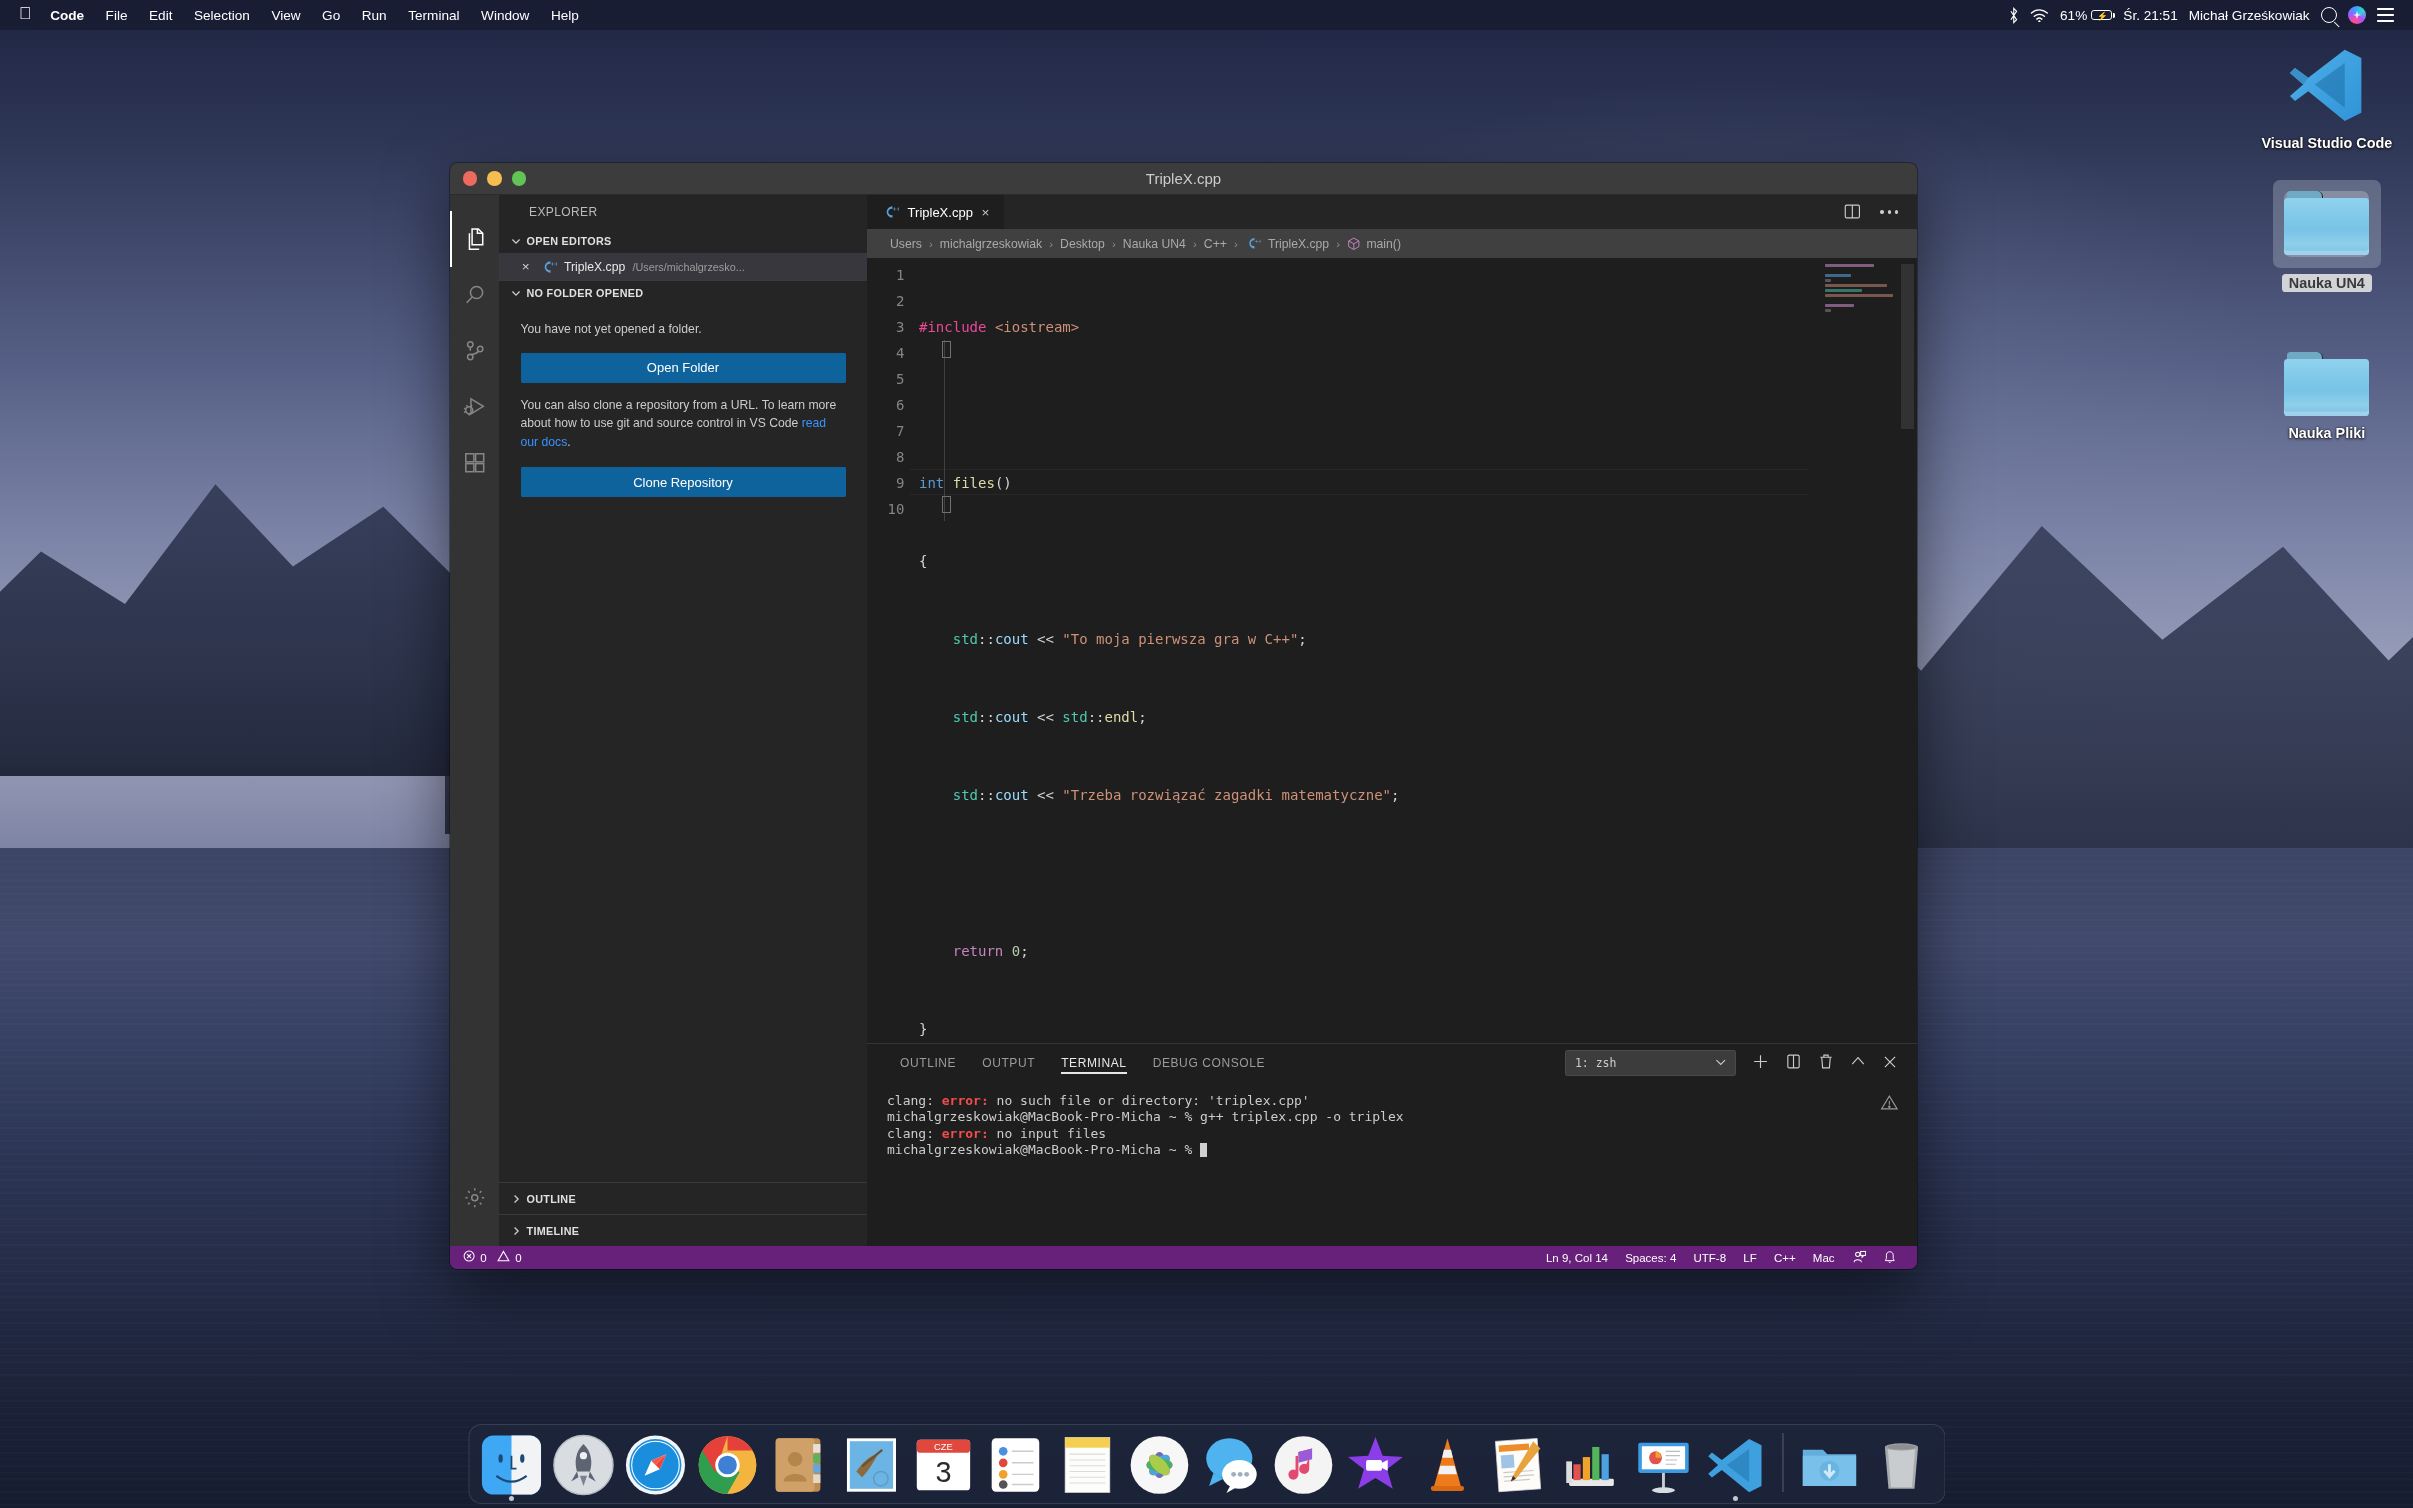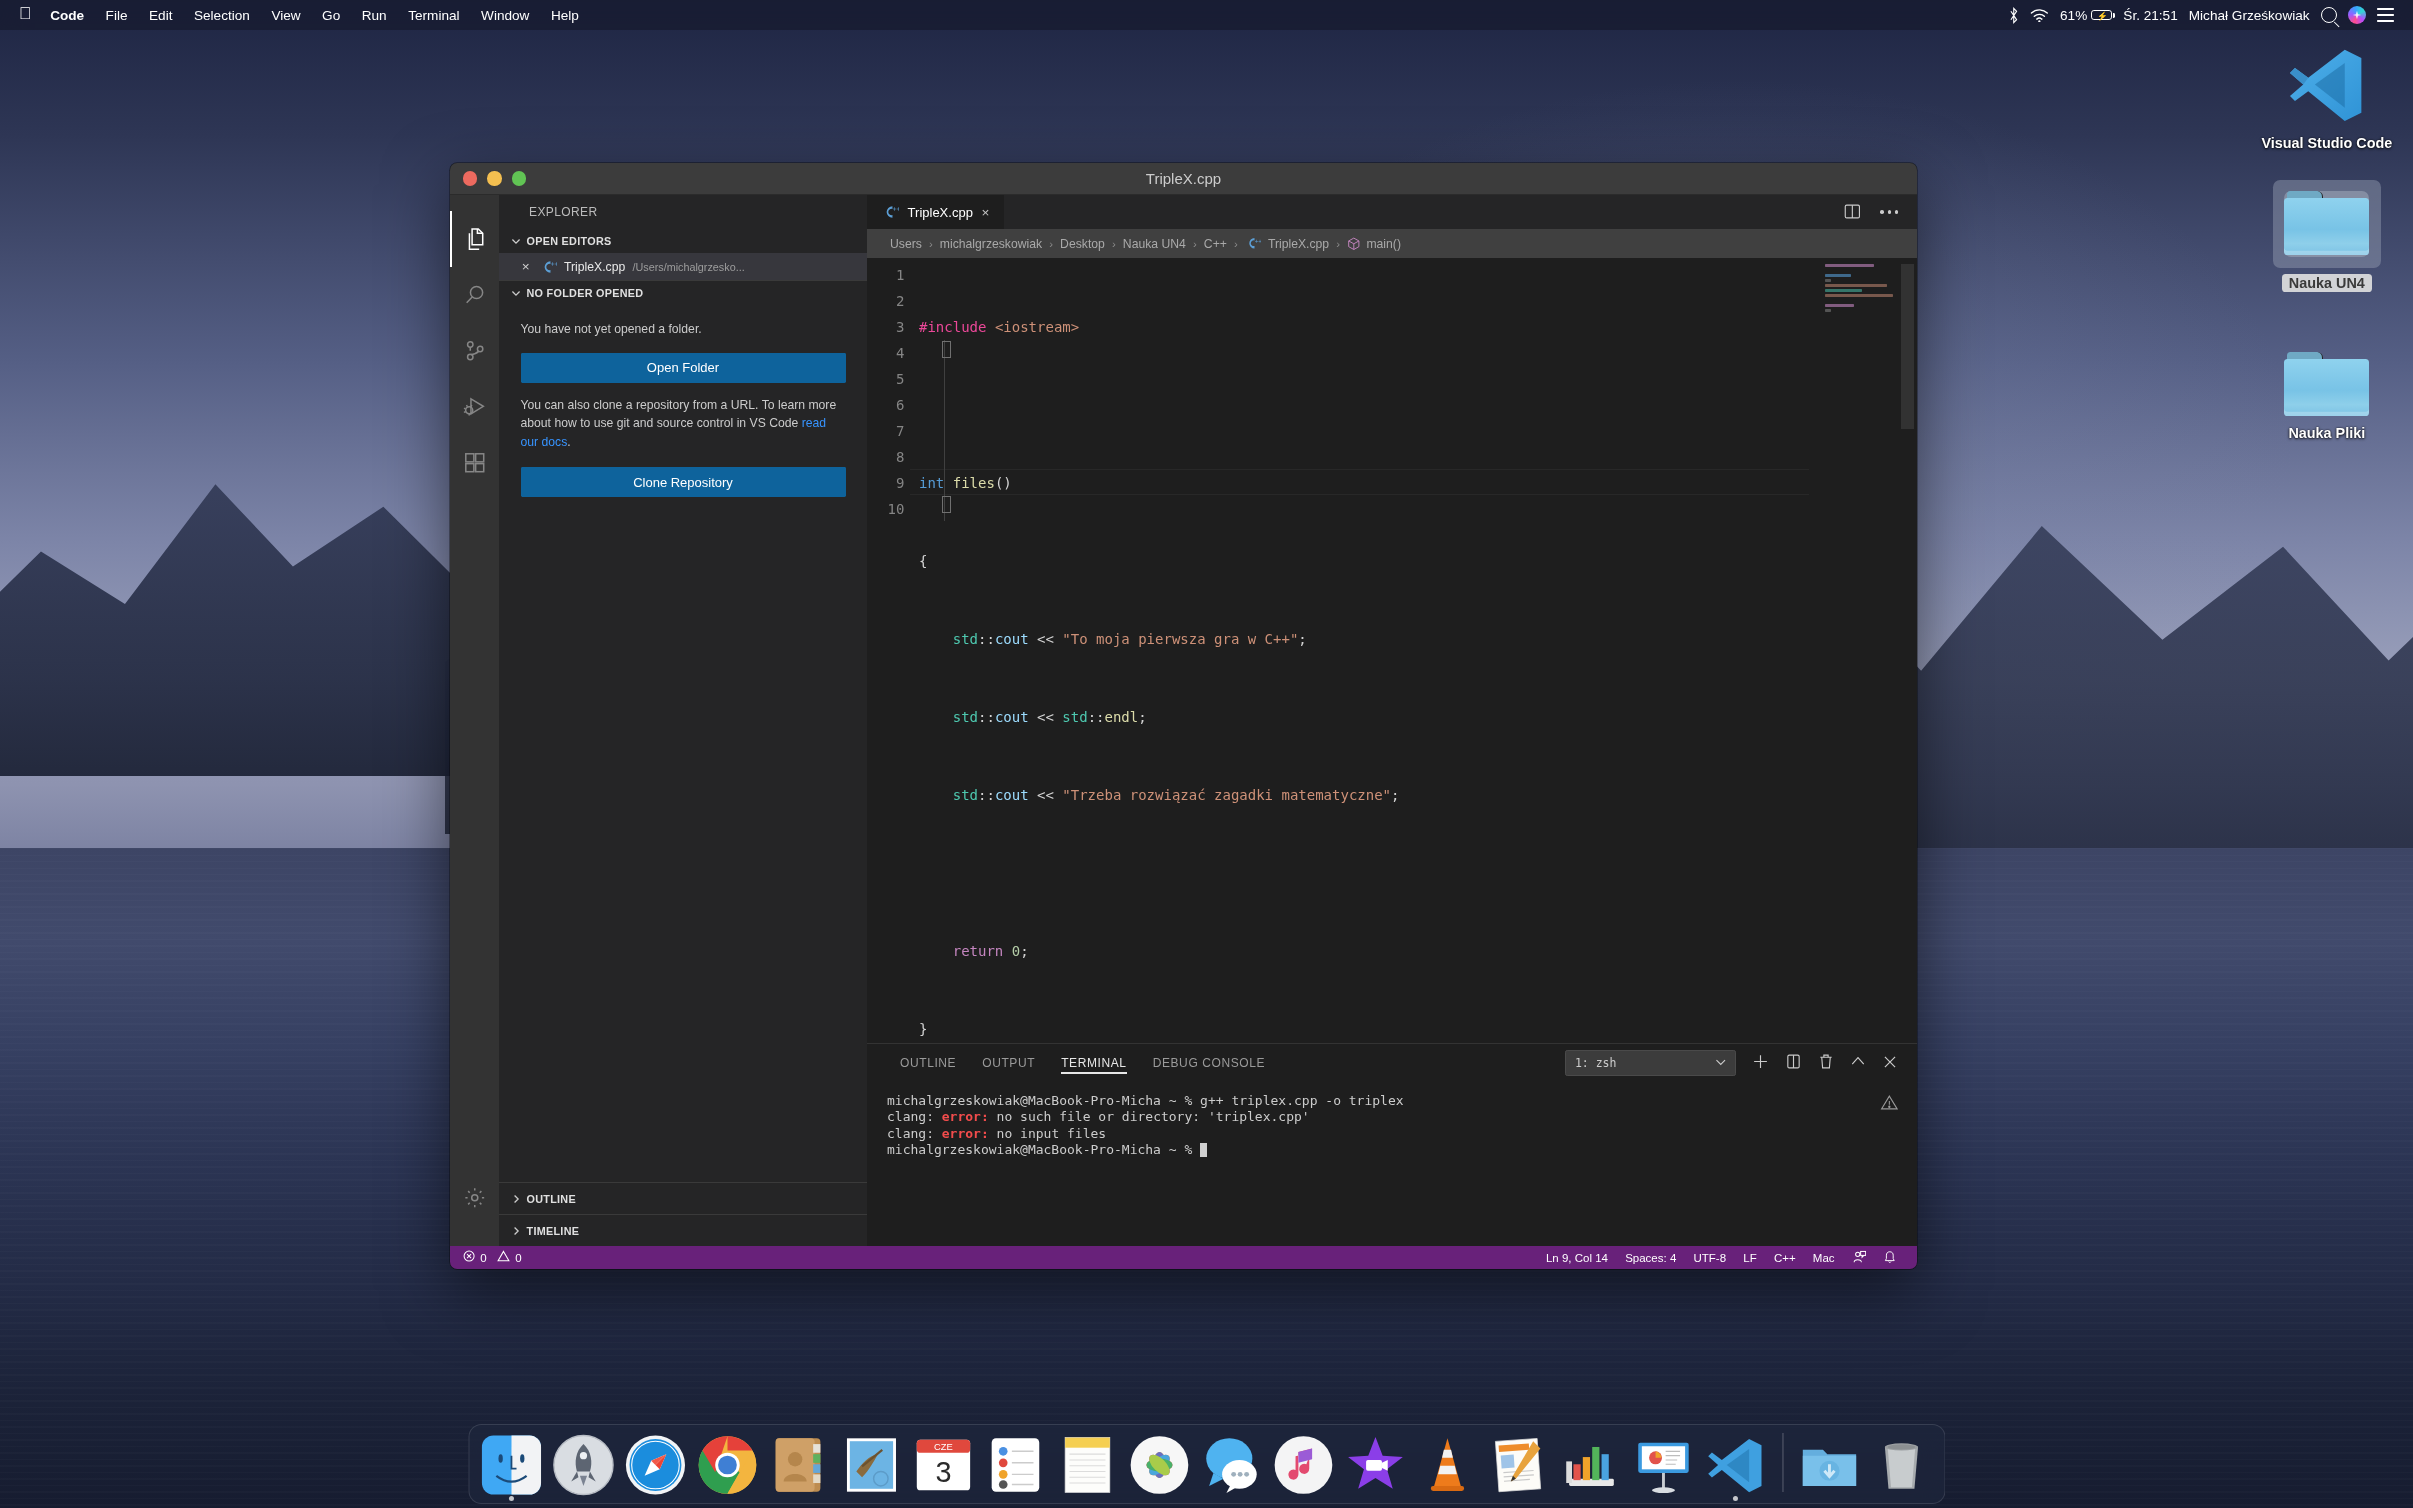--- a/index.html
+++ b/index.html
@@ -608,22 +608,22 @@
             </span>
             <span>
               <svg width="16" height="16" viewBox="0 0 22 22" fill="none" stroke-width="1.6">
                   <path d="M4 4 L18 18 M18 4 L4 18"></path>
                 </svg>
             </span>
           </div>
         </div>
 
         <div id="termbody">
+          <div class="tline"><span>clang: </span><span class="terr">error:</span><span> no such file or directory: 'triplex.cpp'</span></div>
           <div class="tline"><span>michalgrzeskowiak@MacBook-Pro-Micha ~ % </span><span>g++ triplex.cpp -o triplex</span></div>
-          <div class="tline"><span>clang: </span><span class="terr">error:</span><span> no such file or directory: 'triplex.cpp'</span></div>
           <div class="tline"><span>clang: </span><span class="terr">error:</span><span> no input files</span></div>
           <div class="tline"><span>michalgrzeskowiak@MacBook-Pro-Micha ~ % </span><span class="cursor"></span></div>
           <div id="warnmark">
             <svg width="18.7" height="17" viewBox="0 0 26 24" fill="none" stroke="#9a9a9a" stroke-width="1.5">
               <path d="M13 3 L24 21 H2 Z"></path>
                 <path d="M13 10 V15"></path>
                 <circle cx="13" cy="18" r=".9" fill="#9a9a9a"></circle>
             </svg>
           </div>
         </div>

